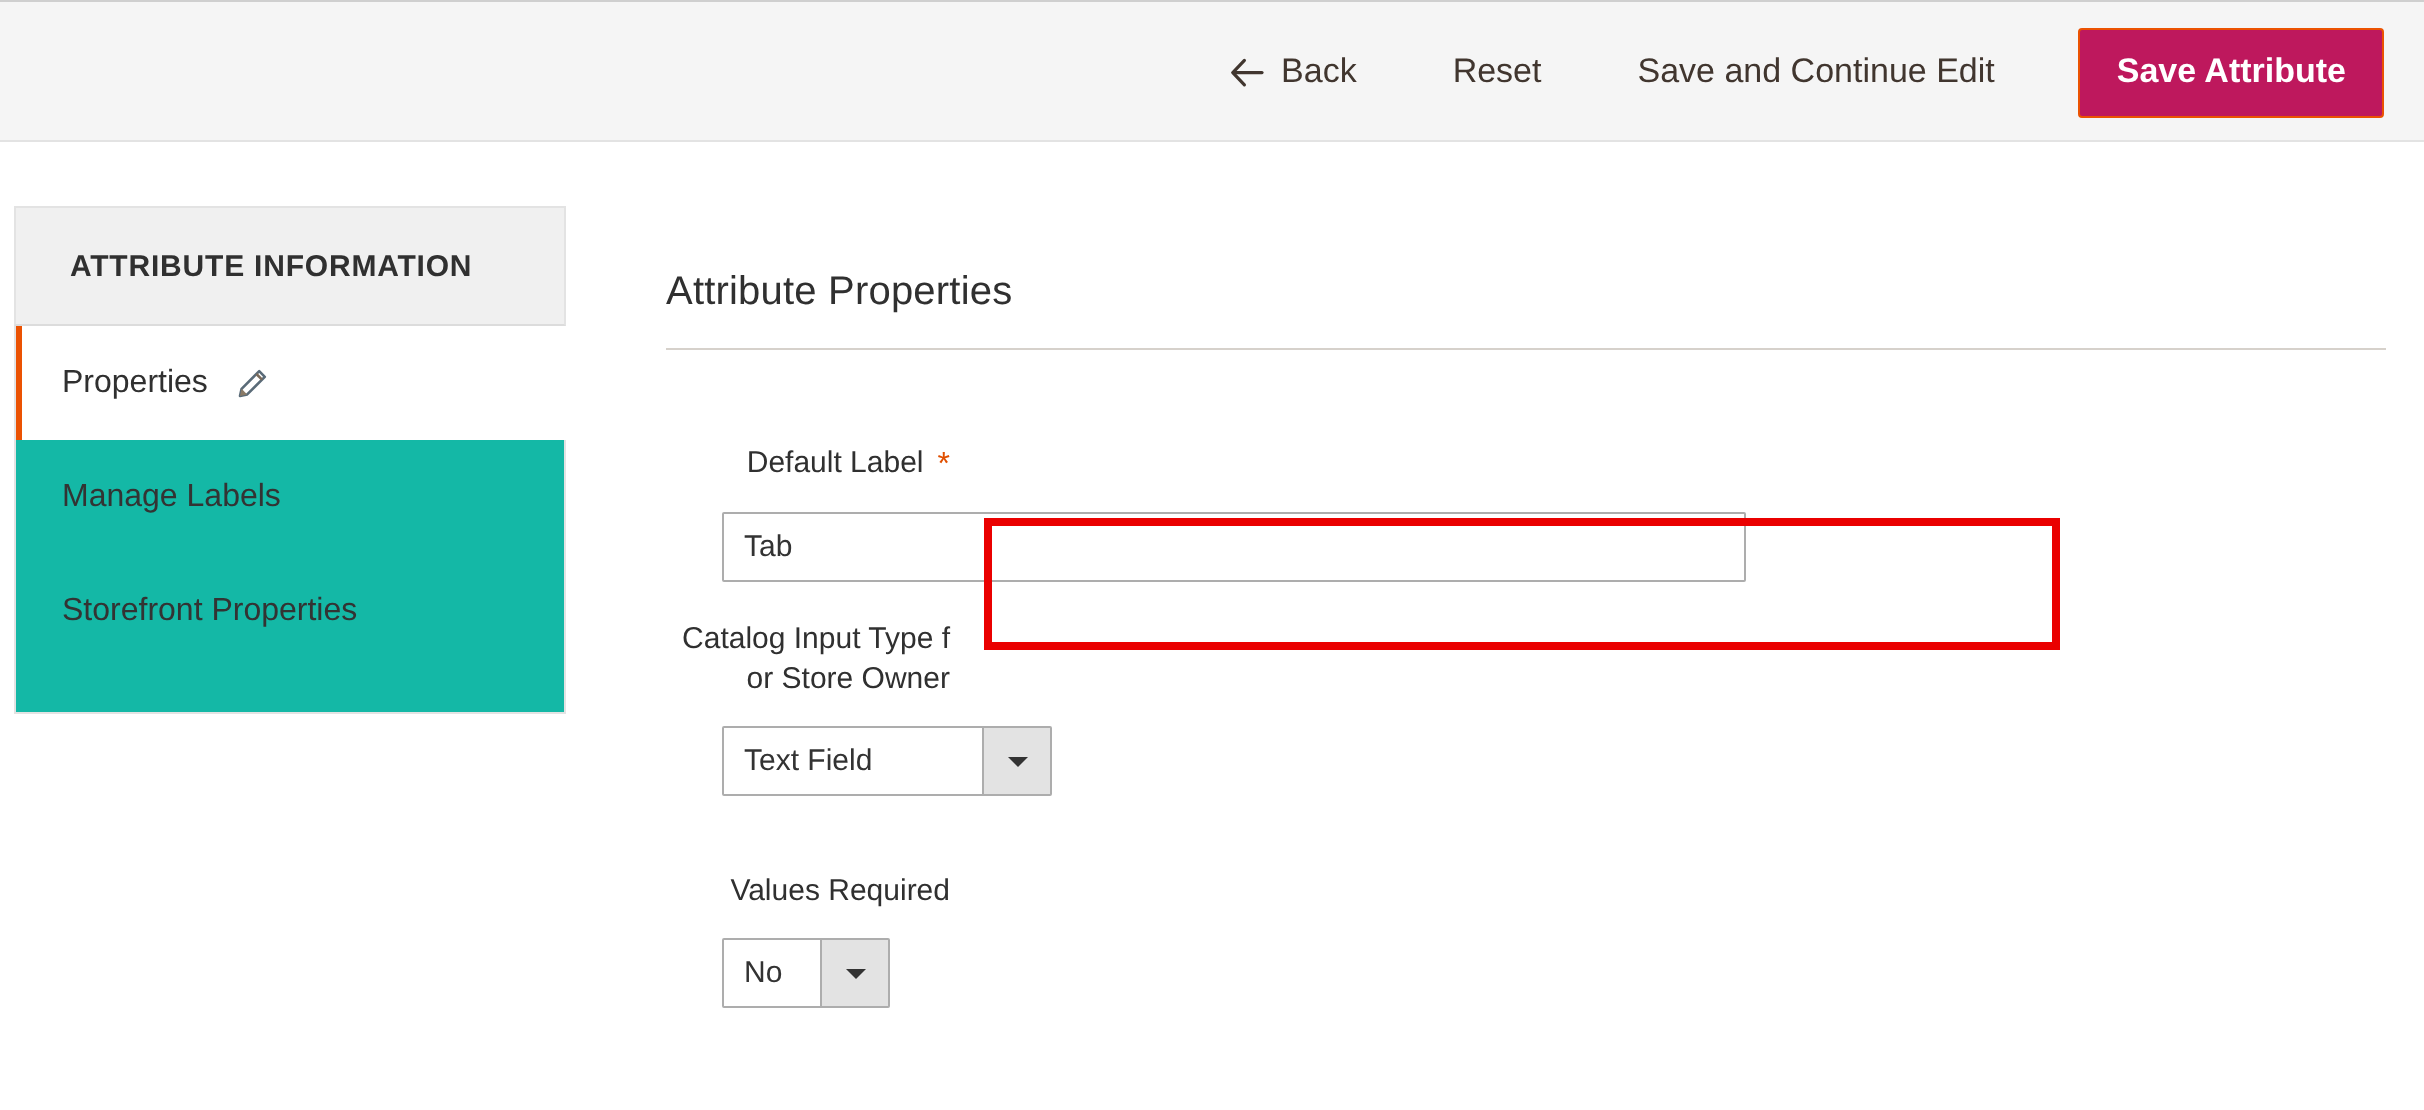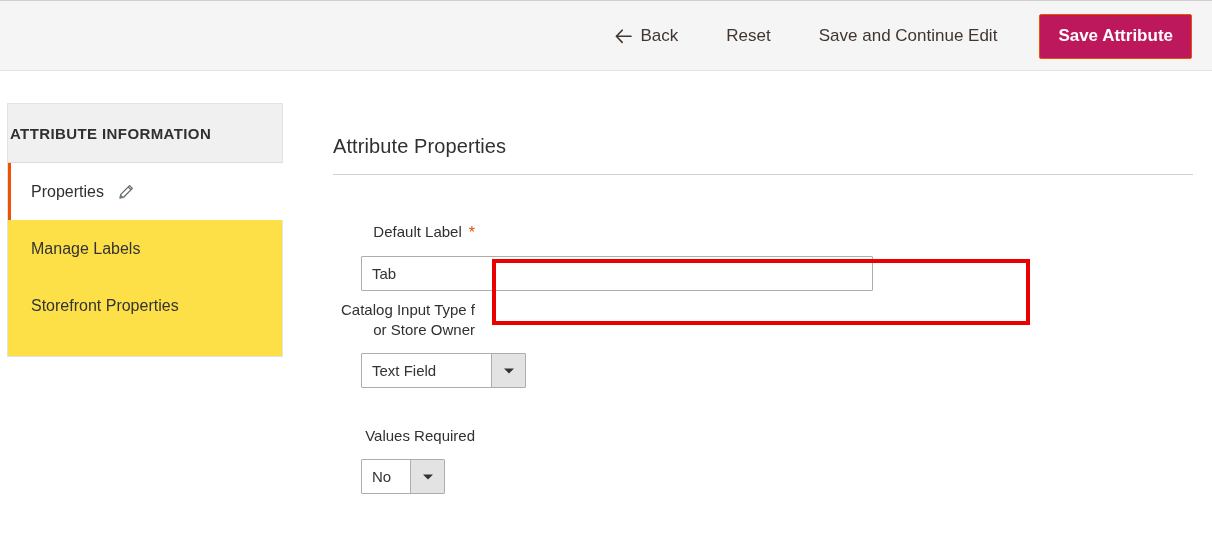--- a/index.html
+++ b/index.html
@@ -78,29 +78,29 @@
     left: 7px; top: 103px;
     width: 276px;
   }
   .sidebar-title {
     background: #f0f0f0;
     border: 1px solid #e3e3e3;
     border-bottom: 1px solid #dcdcdc;
     height: 60px;
     display: flex;
     align-items: center;
-    padding: 0 2px;
+    padding: 0 27px;
     font-size: 15px;
     font-weight: bold;
     letter-spacing: 0.4px;
     color: #303030;
     text-transform: uppercase;
   }
   .sidebar-items {
-    background: #fde047;
+    background: #14b8a6;
     border: 1px solid #e3e3e3;
     border-top: none;
     padding-bottom: 22px;
   }
   .sidebar-item {
     display: flex;
     align-items: center;
     gap: 14px;
     height: 57px;
     padding-left: 20px;
@@ -277,21 +277,21 @@
 
       <div class="field-row" style="margin-top:10px;">
         <div class="field-label">
           <span>Default Label</span><span class="req-star">*</span>
         </div>
         <div class="field-control">
           <input class="txt-input wide" type="text" value="Tab" style="">
         </div>
       </div>
 
-      <div class="field-row" style="margin-top:7px;">
+      <div class="field-row" style="margin-top:17px;">
         <div class="field-label" style="padding-top:2px;">
           <span>Catalog Input Type f</span><br>
           <span>or Store Owner</span>
         </div>
         <div class="field-control">
           <div class="select-box w-input-type">
             <div class="select-value">Text Field</div>
             <div class="select-arrow">
               <svg width="12" height="8" viewBox="0 0 12 8">
                 <path d="M1 1.5 L6 6.5 L11 1.5 Z" fill="#333333"></path>

